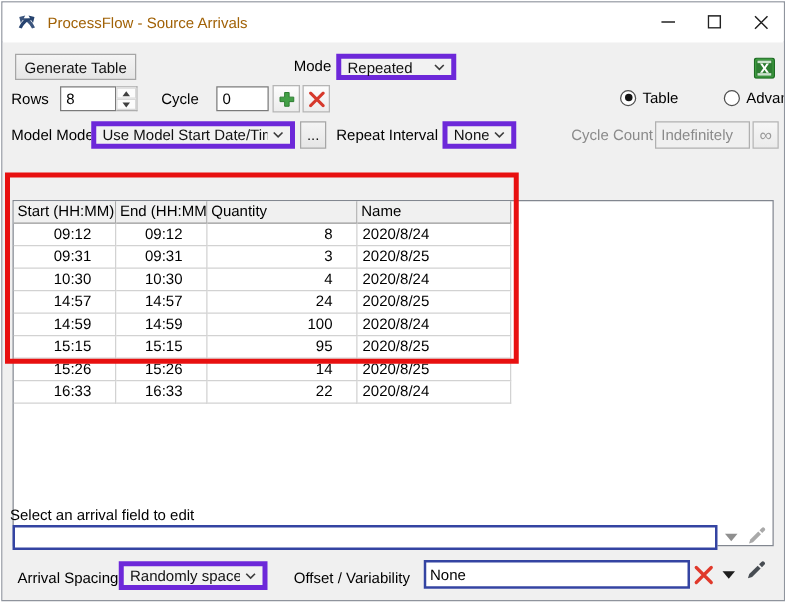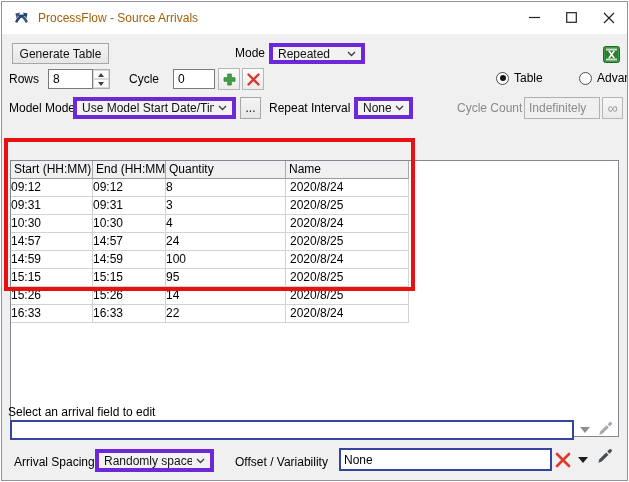--- a/index.html
+++ b/index.html
@@ -46,21 +46,21 @@
   .radio.checked::after { content:""; position:absolute; left:2.5px; top:2.5px; width:6px; height:6px; border-radius:50%; background:#141414; }
   .radio-label { margin-left:5px; }
   
   .grid { left:8px; top:88px; width:609px; height:277px; background:#fff; border:1px solid #828790;margin-top:38px; }
   .grid-header { display:flex; height:18px; }
   .gh-cell { background:#f0f0f0; border-right:1px solid #a9a9a9; border-bottom:1px solid #9a9a9a;
              padding:0 3px; line-height:17px; white-space:nowrap; overflow:hidden; }
   .grid-row { display:flex; height:18px; width:405px; }
   .g-cell { border-right:1px solid #d2d2d2; border-bottom:1px solid #d2d2d2; line-height:17px;
             white-space:nowrap; overflow:hidden; }
-  .num { text-align:left; padding-right:5px; }
+  .num { text-align:right; padding-right:19px; }
   .txt { text-align:left; padding-left:4px; }
   .c1 { width:82px; } .c2 { width:73px; } .c3 { width:120px; } .c4 { width:123px; }
   
   .annotation { left:2px; top:104px; width:411px; height:153px; border:4px solid #e81010; pointer-events:none; }
   
   .blue-field { border:2px solid #3444a2; background:#fff; font-family:"Liberation Sans",sans-serif;
                 font-size:12px; padding:0 3px; color:#000; }
   .caret { width:0; height:0; border-left:5px solid transparent; border-right:5px solid transparent; }
   .caret-grey { border-top:6px solid #8f8f8f; }
   .caret-black { border-top:6px solid #1d1d1d; }

